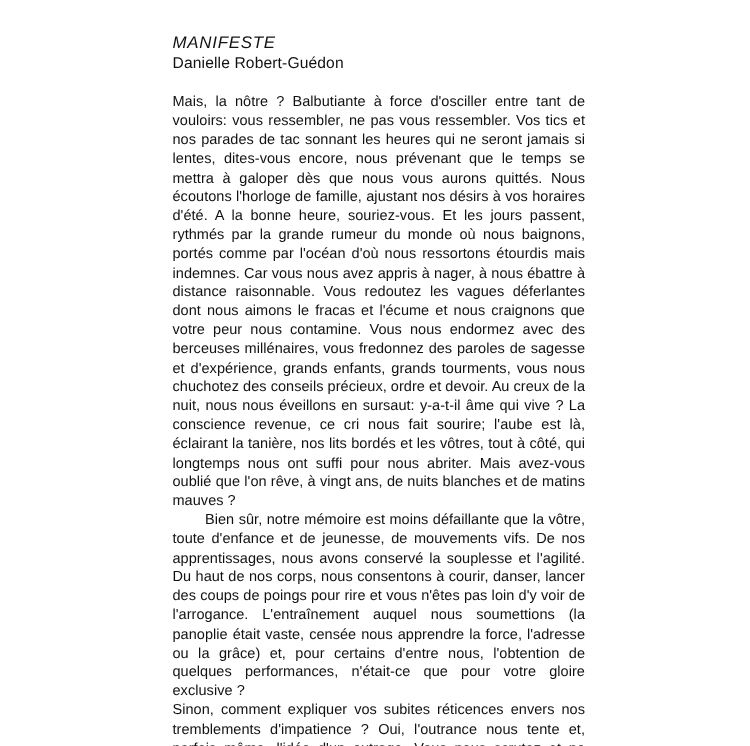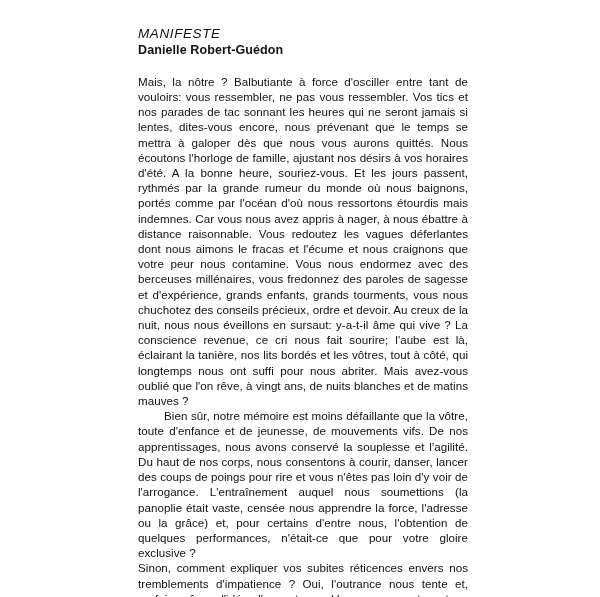--- a/index.html
+++ b/index.html
@@ -31,21 +31,21 @@
     font-style: italic;
     font-weight: 400;
     font-size: 13.5px;
     letter-spacing: 0.6px;
     color: #111111;
     margin: 0 0 1px 0;
     line-height: 1.2;
   }
   .doc-author {
     font-family: "Liberation Sans", sans-serif;
-    font-weight: 700;
+    font-weight: 400;
     font-size: 12.5px;
     color: #111111;
     margin: 0;
     line-height: 1.25;
     letter-spacing: 0.1px;
   }
   .body-block {
     margin-top: 15px;
   }
   .para {

